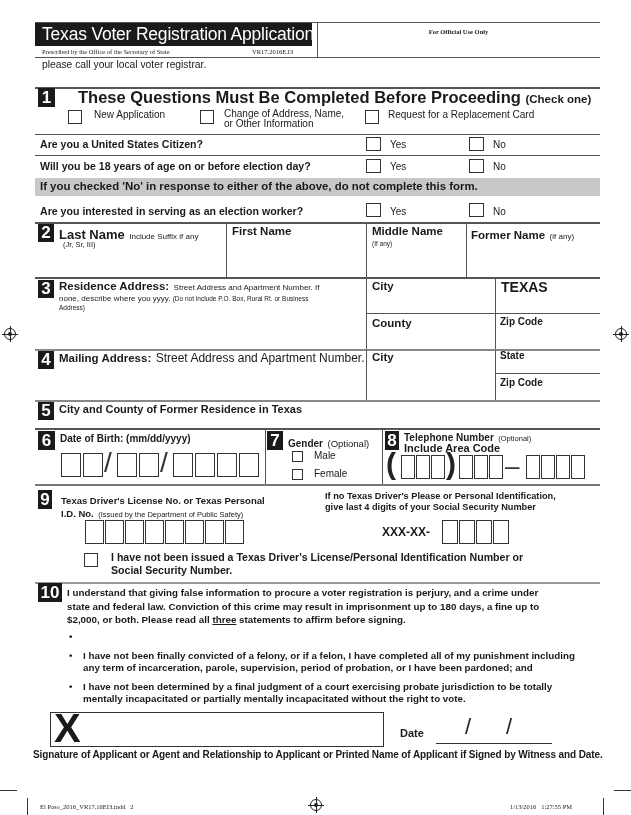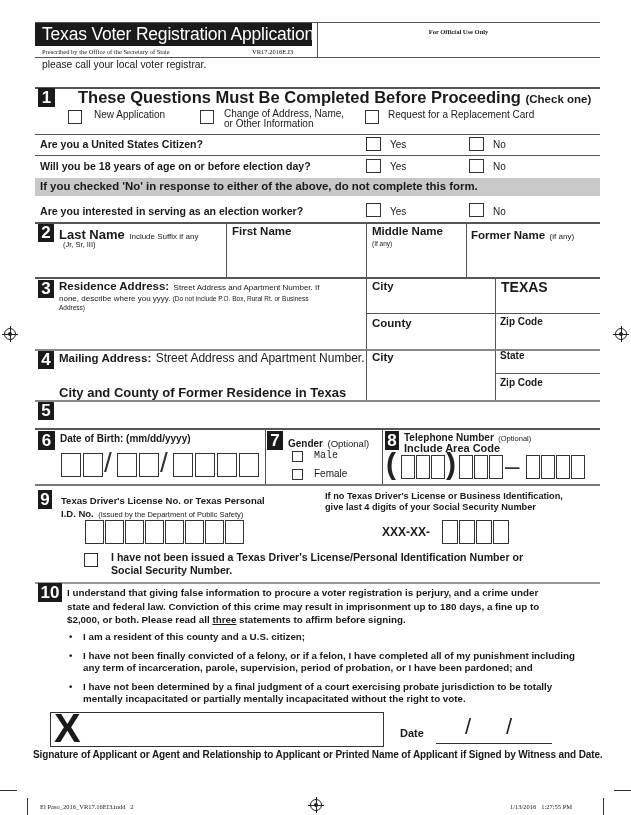--- a/index.html
+++ b/index.html
@@ -115,21 +115,21 @@
 </div>
 <div class="vline" style="left:366px; top:350px; height:50px;"></div>
 <div class="abs b" style="left:372px; top:351px; font-size:11.5px;">City</div>
 <div class="vthin" style="left:495px; top:350px; height:50px;"></div>
 <div class="abs b" style="left:500px; top:350px; font-size:10px;">State</div>
 <div class="hthin" style="left:495px; top:373px; width:105px;"></div>
 <div class="abs b" style="left:500px; top:377px; font-size:10px;">Zip Code</div>
 
 <div class="hline" style="left:35px; top:400px; width:565px; border-top-color:#888;"></div>
 <div class="num" style="left:38px; top:402px; width:16px; height:18px; font-size:17px; line-height:18px;">5</div>
-<div class="abs b" style="left:59px; top:385px; font-size:13px; white-space:nowrap;">City and County of Former Residence in Texas</div>
+<div class="abs b" style="left:59px; top:403px; font-size:11px; white-space:nowrap;">City and County of Former Residence in Texas</div>
 
 <div class="hline" style="left:35px; top:428px; width:565px;"></div>
 <div class="num" style="left:38px; top:431px; width:17px; height:19px; font-size:17px; line-height:19px;">6</div>
 <div class="abs b" style="left:60px; top:433px; font-size:10px; white-space:nowrap;">Date of Birth: (mm/dd/yyyy)</div>
 <div>
   <div class="box" style="left:61px; top:453px; width:20px; height:24px;"></div>
   <div class="box" style="left:83px; top:453px; width:20px; height:24px;"></div>
   <div class="abs" style="left:104px; top:448px; font-size:28px; line-height:30px; color:#333;">/</div>
   <div class="box" style="left:117px; top:453px; width:20px; height:24px;"></div>
   <div class="box" style="left:139px; top:453px; width:20px; height:24px;"></div>
@@ -139,21 +139,21 @@
   <div class="box" style="left:217px; top:453px; width:20px; height:24px;"></div>
   <div class="box" style="left:239px; top:453px; width:20px; height:24px;"></div>
 </div>
 <div class="vthin" style="left:265px; top:429px; height:55px;"></div>
 <div class="num" style="left:267px; top:431px; width:16px; height:19px; font-size:17px; line-height:19px;">7</div>
 <div class="abs" style="left:288px; top:433px; white-space:nowrap;">
   <span class="b" style="font-size:10px;">Gender</span>
   <span style="font-size:9.5px;">(Optional)</span>
 </div>
 <div class="cb" style="left:292px; top:451px; width:11px; height:11px; border-width:1px;"></div>
-<div class="abs" style="left:314px; top:450px; font-size:10px;font-family:Liberation Mono, monospace;">Male</div>
+<div class="abs" style="left:314px; top:450px; font-size:10px;">Male</div>
 <div class="cb" style="left:292px; top:469px; width:11px; height:11px; border-width:1px;"></div>
 <div class="abs" style="left:314px; top:468px; font-size:10px;">Female</div>
 <div class="vthin" style="left:382px; top:429px; height:55px;"></div>
 <div class="num" style="left:385px; top:431px; width:14px; height:19px; font-size:17px; line-height:19px;">8</div>
 <div class="abs" style="left:404px; top:431px; white-space:nowrap; line-height:10px;">
   <div><span class="b" style="font-size:10px;">Telephone Number</span> <span style="font-size:7.5px;">(Optional)</span></div>
   <div class="b" style="font-size:11px; line-height:8px;">Include Area Code</div>
 </div>
 <div>
   <div class="abs b" style="left:386px; top:448px; font-size:30px; line-height:32px; color:#222;">(</div>
@@ -171,21 +171,21 @@
   <div class="box" style="left:571px; top:455px; width:14px; height:24px;"></div>
 </div>
 
 <div class="hline" style="left:35px; top:484px; width:565px; border-top-color:#777;"></div>
 <div class="num" style="left:38px; top:490px; width:14px; height:19px; font-size:17px; line-height:19px;">9</div>
 <div class="abs" style="left:61px; top:487px; white-space:nowrap; line-height:11px;">
   <div class="b" style="font-size:9.5px;margin-top:8px;">Texas Driver's License No. or Texas Personal</div>
   <div><span class="b" style="font-size:9.5px;">I.D. No.</span> <span style="font-size:7.5px;">(Issued by the Department of Public Safety)</span></div>
 </div>
 <div class="abs b" style="left:325px; top:491px; white-space:nowrap; font-size:9.2px; line-height:11px;">
-  <div>If no Texas Driver's License or Business Identification,</div>
+  <div>If no Texas Driver's Please or Personal Identification,</div>
   <div>give last 4 digits of your Social Security Number</div>
 </div>
 <div>
   <div class="box" style="left:85px; top:520px; width:19px; height:24px;"></div>
   <div class="box" style="left:105px; top:520px; width:19px; height:24px;"></div>
   <div class="box" style="left:125px; top:520px; width:19px; height:24px;"></div>
   <div class="box" style="left:145px; top:520px; width:19px; height:24px;"></div>
   <div class="box" style="left:165px; top:520px; width:19px; height:24px;"></div>
   <div class="box" style="left:185px; top:520px; width:19px; height:24px;"></div>
   <div class="box" style="left:205px; top:520px; width:19px; height:24px;"></div>
@@ -207,21 +207,20 @@
 <div class="hline" style="left:35px; top:582px; width:565px; border-top-color:#999;"></div>
 <div class="num" style="left:38px; top:583px; width:24px; height:19px; font-size:17px; line-height:19px;">10</div>
 <div class="abs b" style="left:67px; top:586px; font-size:9.8px; white-space:nowrap; line-height:13.5px;">
   <div>I understand that giving false information to procure a voter registration is perjury, and a crime under</div>
   <div>state and federal law.  Conviction of this crime may result in imprisonment up to 180 days, a fine up to</div>
   <div><span>$2,000, or both. Please read all </span><span style="text-decoration:underline;">three</span><span> statements to affirm before signing.</span></div>
 </div>
 <div class="abs b" style="left:69px; top:631px; font-size:9.8px; white-space:nowrap; line-height:12.5px;">
   <div style="display:flex;">
     <span style="width:14px;">•</span>
-    <span>I am a resident of this county and a U.S. citizen;</span>
   </div>
   <div style="display:flex; margin-top:6px;">
     <span style="width:14px;">•</span>
     <div>
       <div>I have not been finally convicted of a felony, or if a felon, I have completed all of my punishment including</div>
       <div>any term of incarceration, parole, supervision, period of probation, or I have been pardoned; and</div>
     </div>
   </div>
   <div style="display:flex; margin-top:6px;">
     <span style="width:14px;">•</span>

